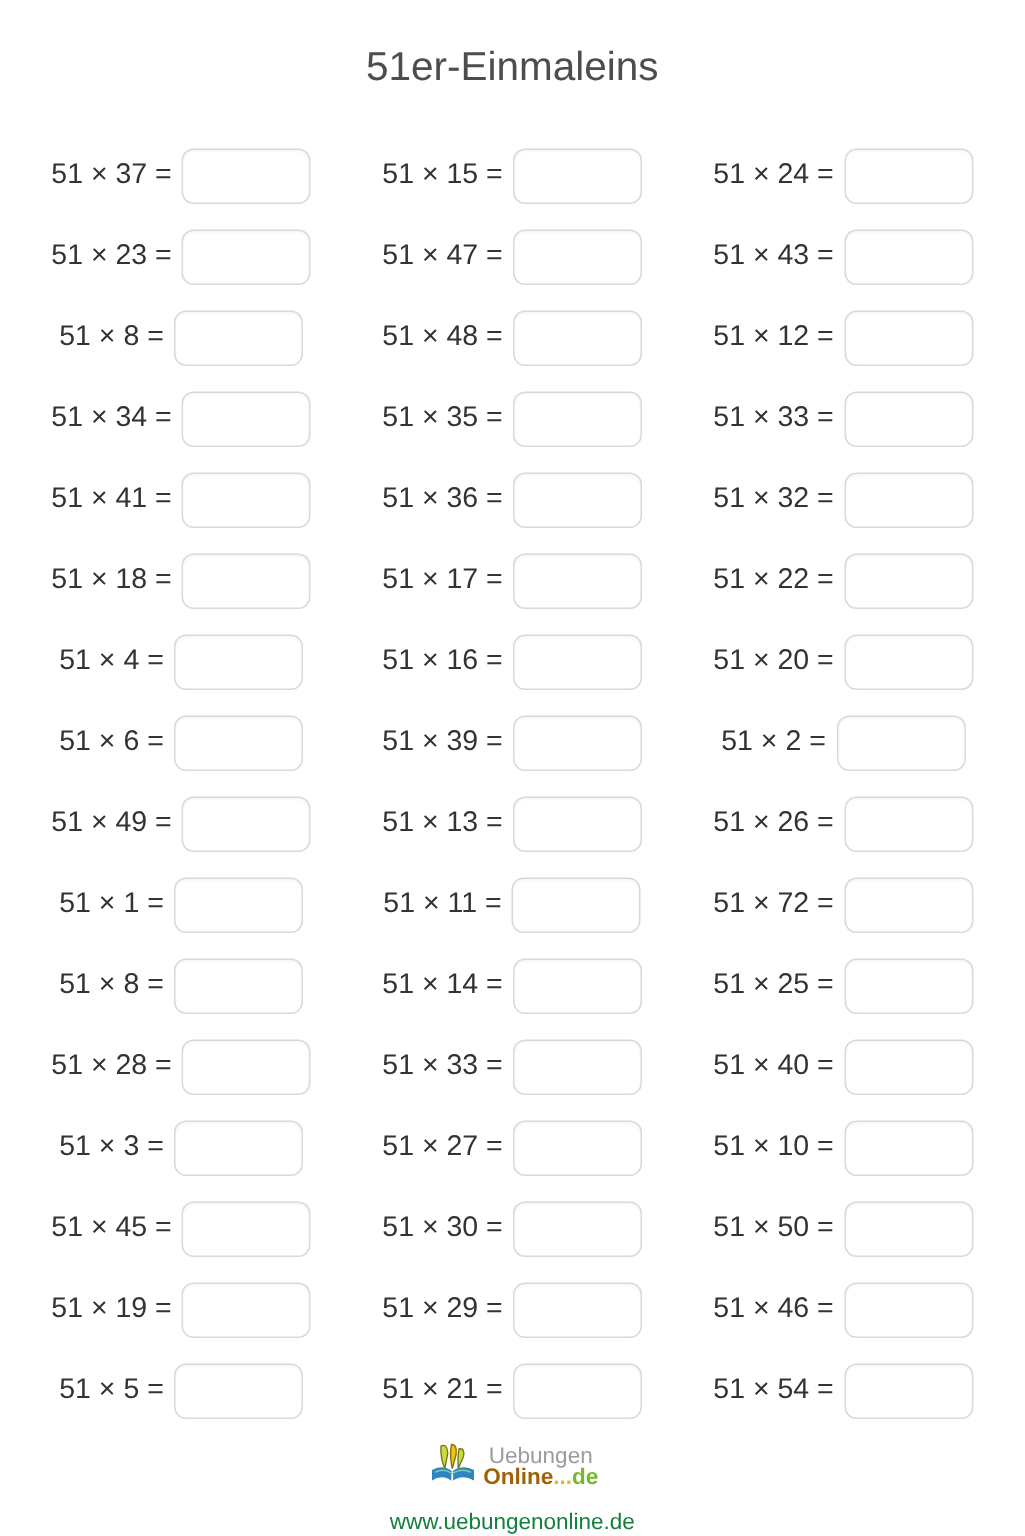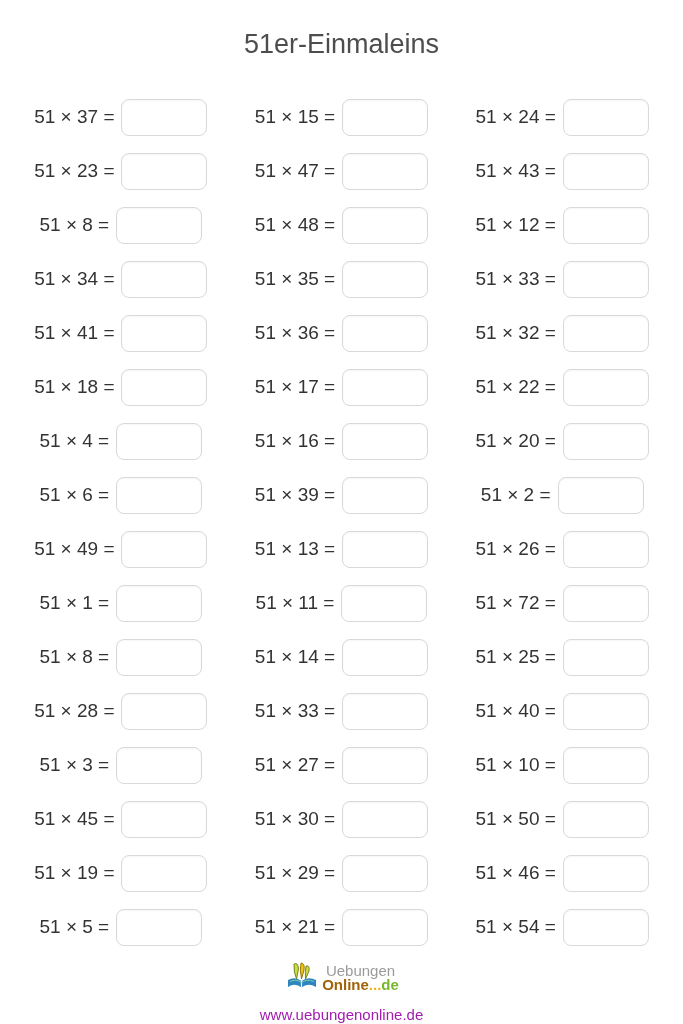--- a/index.html
+++ b/index.html
@@ -82,21 +82,21 @@
     font-size: 15px;
     font-weight: 400;
   }
   .logo-line2 {
     font-size: 15px;
     font-weight: 700;
   }
   .site-url {
     margin-top: 10px;
     font-size: 15px;
-    color: #a21caf;
+    color: #15803d;
   }
 </style>
 </head>
 <body>
 
 <div class="page">
 
   <h1 class="title">51er-Einmaleins</h1>
 
   <div class="grid">

